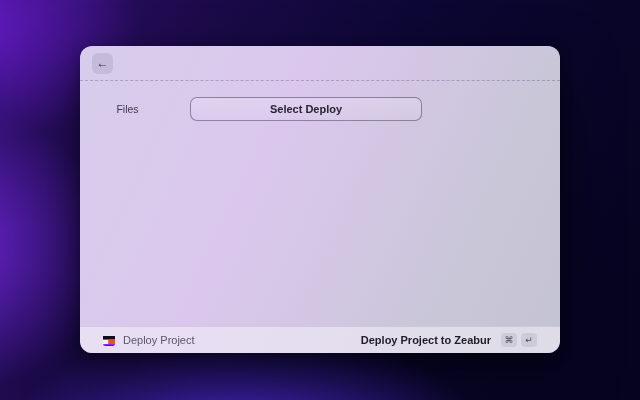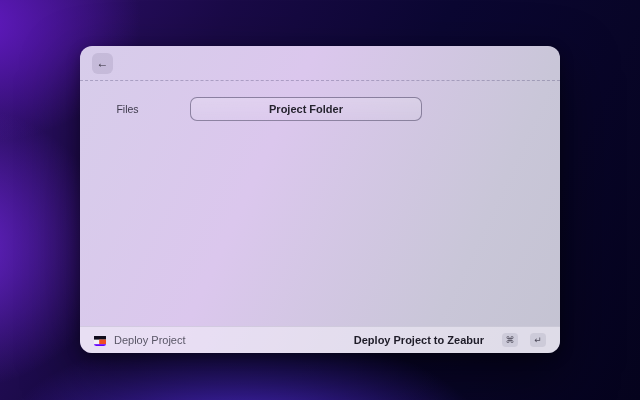--- a/index.html
+++ b/index.html
@@ -74,30 +74,30 @@
     font-weight: bold;
     color: #26242f;
     cursor: pointer;
   }
 
   .footer {
     flex: 0 0 auto;
     height: 27px;
     display: flex;
     align-items: center;
-    padding: 0 14px;
+    padding: 0 23px;
     background: rgba(244,241,250,0.55);
     border-top: 1px solid rgba(60,54,90,0.12);
     text-align: center;
   }
   .app-id { display: flex; align-items: center; gap: 8px; }
   .zeabur-logo { width: 12px; height: 12px; border-radius: 2.5px; overflow: hidden; display: block; }
   .app-name { font-size: 11px; color: #595666; }
   .footer-spacer { flex: 1 1 auto; }
-  .action { display: flex; align-items: center; gap: 12px; }
+  .action { display: flex; align-items: center; gap: 4px; }
   .action-label {
     font-size: 11px;
     font-weight: bold;
     color: #1e1c28;
     margin-right: 6px;
   }
   .keycap {
     width: 16px; height: 14px;
     border-radius: 4px;
     background: rgba(36,30,66,0.09);
@@ -114,21 +114,21 @@
 
 <div class="window">
 
   <div class="header">
     <button class="back-btn">←</button>
   </div>
 
   <div class="content">
     <div class="form-row">
       <span class="form-label">Files</span>
-      <button class="select-folder">Project Folder</button>
+      <button class="select-folder">Select Deploy</button>
     </div>
   </div>
 
   <div class="footer">
     <div class="app-id">
       <span class="zeabur-logo">
         <svg width="12" height="12" viewBox="0 0 12 12" xmlns="http://www.w3.org/2000/svg">
           <rect x="0" y="0" width="12" height="12" fill="#f2f1f5"></rect>
           <rect x="0" y="0" width="12" height="3.6" fill="#100c1c"></rect>
           <rect x="5.2" y="3.6" width="6.8" height="4.6" fill="#f04e23"></rect>

